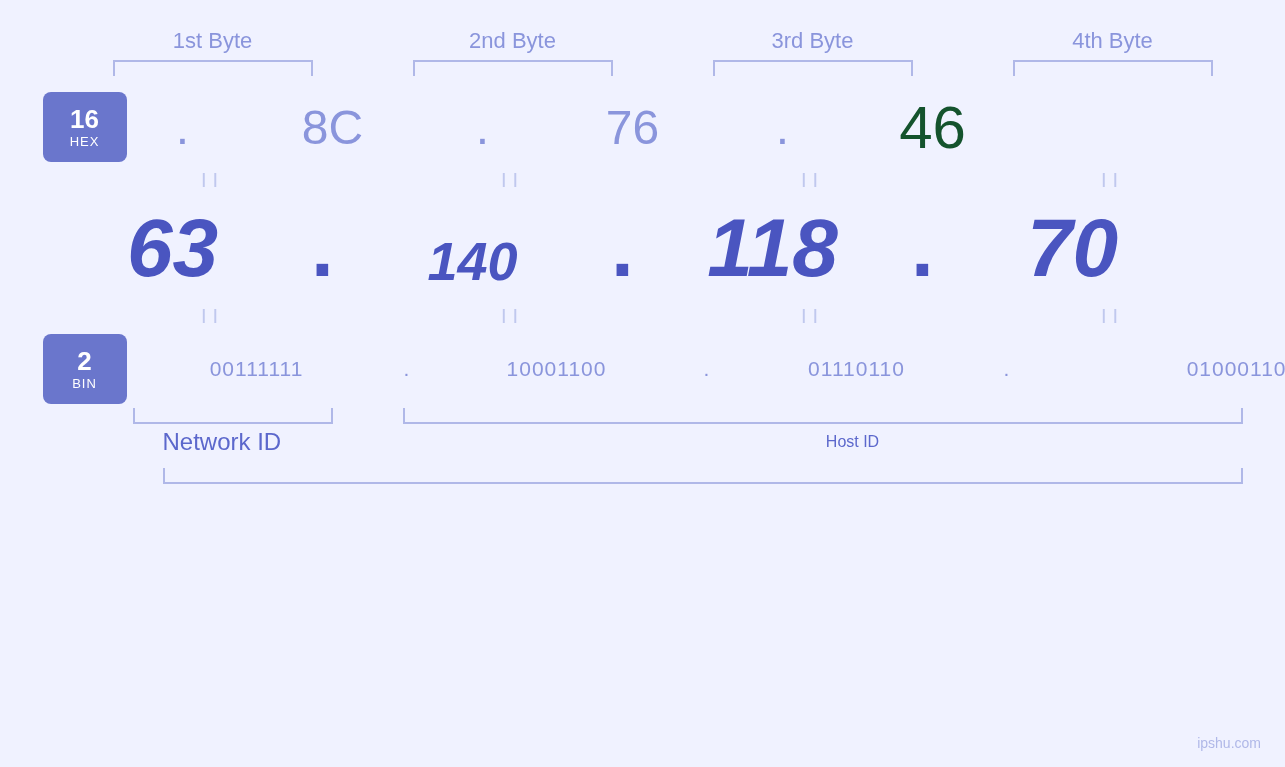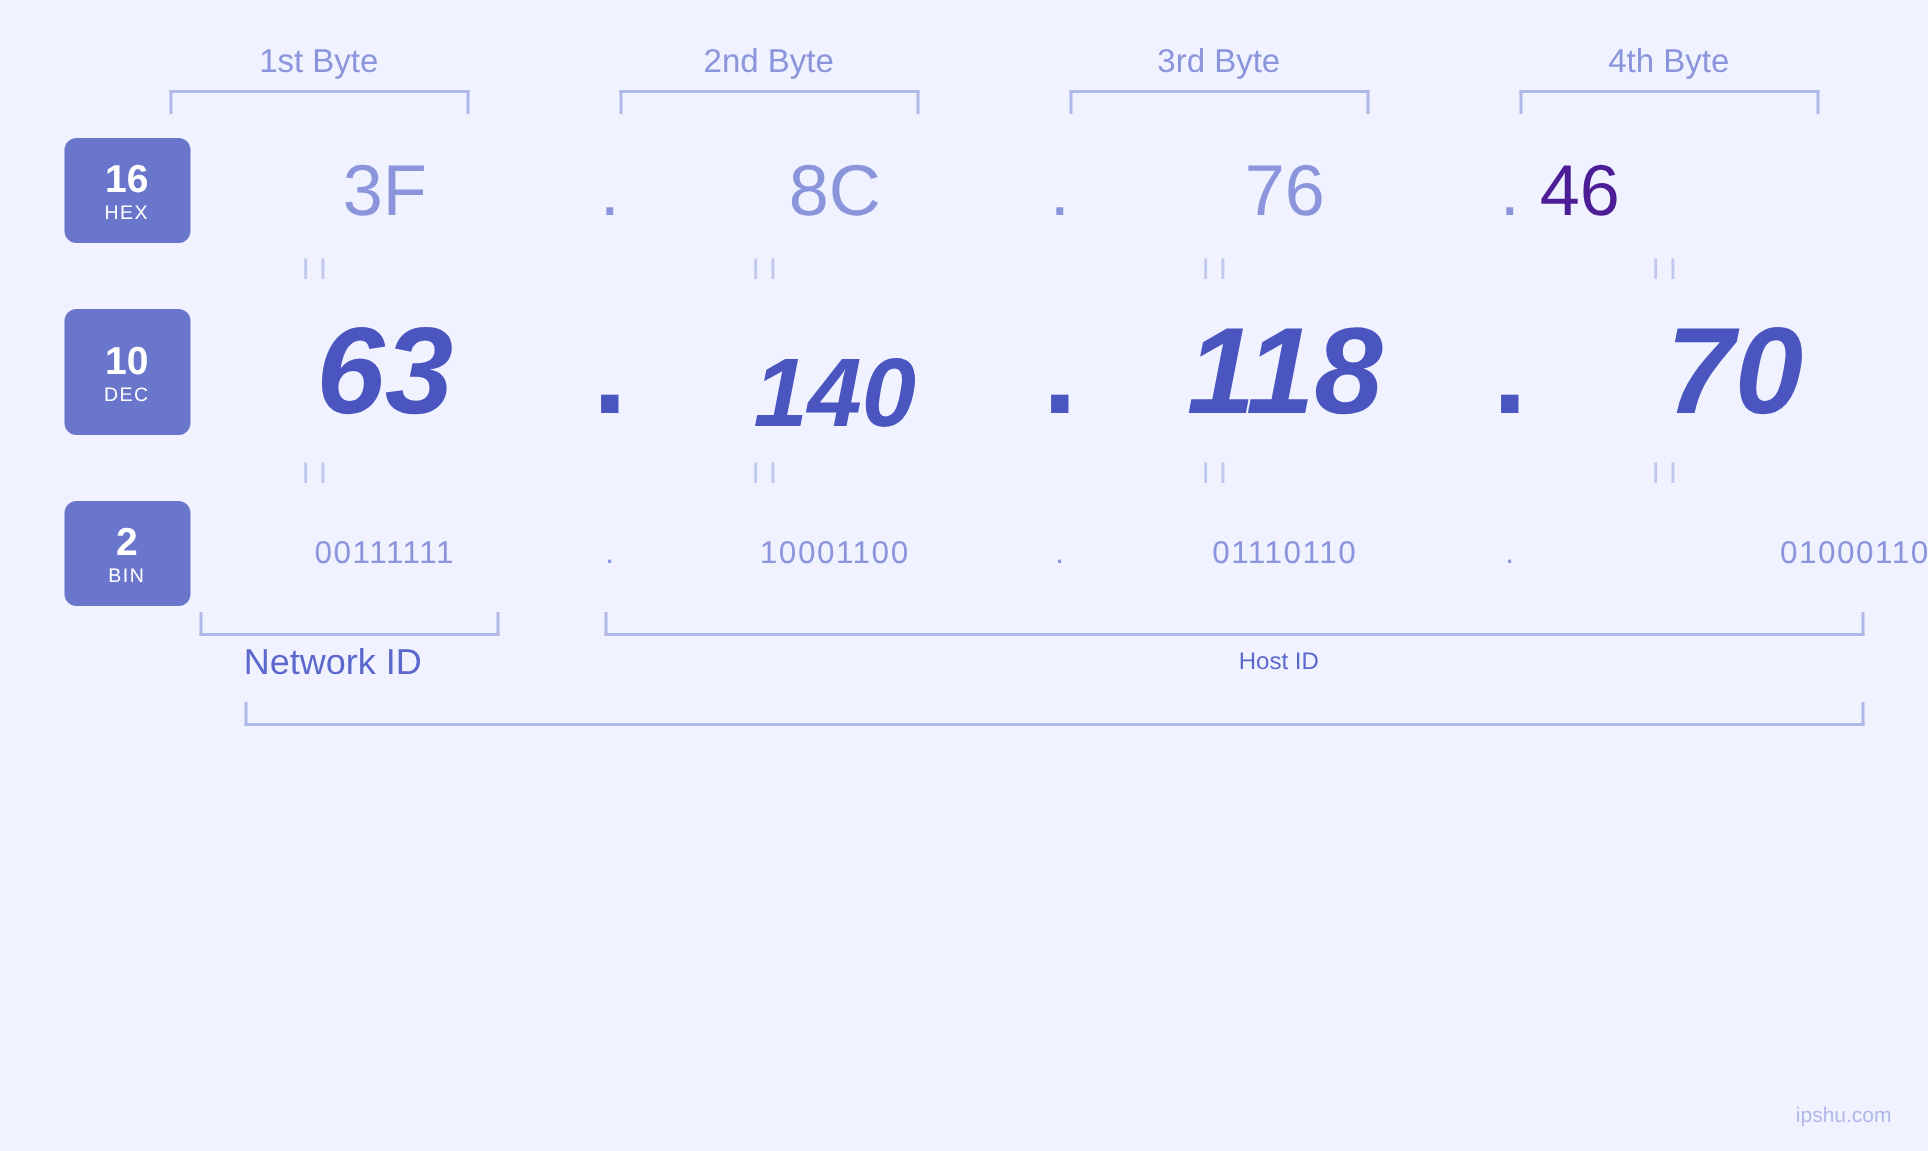--- a/index.html
+++ b/index.html
@@ -66,54 +66,47 @@
   </div>
 
   <div style="display:flex; width:1200px; align-items:center; height:70px;">
     <div style="width:120px; display:flex; align-items:center;">
       <div style="width:84px; height:70px; background:#6a76cc; border-radius:8px; display:flex; flex-direction:column; align-items:center; justify-content:center; color:white;">
         <div style="font-size:26px; font-weight:600; line-height:1.1;">16</div>
         <div style="font-size:13px; letter-spacing:1px;">HEX</div>
       </div>
     </div>
     <div style="flex:1; display:flex; align-items:center;">
-      <div style="width:260px; text-align:center; color:#8a95dc; font-size:48px; font-weight:300;">3F</div>
       <div style="width:40px; text-align:center; color:#8a95dc; font-size:48px;">.</div>
       <div style="width:260px; text-align:center; color:#8a95dc; font-size:48px; font-weight:300;">8C</div>
       <div style="width:40px; text-align:center; color:#8a95dc; font-size:48px;">.</div>
       <div style="width:260px; text-align:center; color:#8a95dc; font-size:48px; font-weight:300;">76</div>
       <div style="width:40px; text-align:center; color:#8a95dc; font-size:48px;">.</div>
-      <div style="width:260px; color:#4c1d95; font-size:48px; font-weight:300;">46</div>
+      <div style="width:260px; text-align:center; color:#14532d; font-size:60px; font-weight:300;">46</div>
     </div>
   </div>
 
   <div style="display:flex; width:1200px; align-items:center; height:36px;">
     <div style="width:120px;"></div>
     <div style="flex:1; display:flex; align-items:center;">
       <div style="width:260px; text-align:center; color:#c0c8ee; font-size:20px; letter-spacing:6px;">II</div>
       <div style="width:40px;"></div>
       <div style="width:260px; text-align:center; color:#c0c8ee; font-size:20px; letter-spacing:6px;">II</div>
       <div style="width:40px;"></div>
       <div style="width:260px; text-align:center; color:#c0c8ee; font-size:20px; letter-spacing:6px;">II</div>
       <div style="width:40px;"></div>
       <div style="width:260px; text-align:center; color:#c0c8ee; font-size:20px; letter-spacing:6px;">II</div>
     </div>
   </div>
 
   <div style="display:flex; width:1200px; align-items:center; height:100px;">
-    <div style="width:120px; display:flex; align-items:center;">
-      <div style="width:84px; height:84px; background:#6a76cc; border-radius:8px; display:flex; flex-direction:column; align-items:center; justify-content:center; color:white;">
-        <div style="font-size:26px; font-weight:600; line-height:1.1;">10</div>
-        <div style="font-size:13px; letter-spacing:1px;">DEC</div>
-      </div>
-    </div>
     <div style="flex:1; display:flex; align-items:center;">
       <div style="width:260px; text-align:center; color:#4a55c0; font-size:82px; font-weight:700; font-style:italic;">63</div>
       <div style="width:40px; text-align:center; color:#4a55c0; font-size:82px; font-weight:700;">.</div>
-      <div style="width:260px; text-align:center; color:#4a55c0; font-size:65px; font-weight:700; font-style:italic;margin-top:26px;">140</div>
+      <div style="width:260px; text-align:center; color:#4a55c0; font-size:54px; font-weight:700; font-style:italic;margin-top:26px;">140</div>
       <div style="width:40px; text-align:center; color:#4a55c0; font-size:82px; font-weight:700;">.</div>
       <div style="width:260px; text-align:center; color:#4a55c0; font-size:82px; font-weight:700; font-style:italic;">118</div>
       <div style="width:40px; text-align:center; color:#4a55c0; font-size:82px; font-weight:700;">.</div>
       <div style="width:260px; text-align:center; color:#4a55c0; font-size:82px; font-weight:700; font-style:italic;">70</div>
     </div>
   </div>
 
   <div style="display:flex; width:1200px; align-items:center; height:36px;">
     <div style="width:120px;"></div>
     <div style="flex:1; display:flex; align-items:center;">

